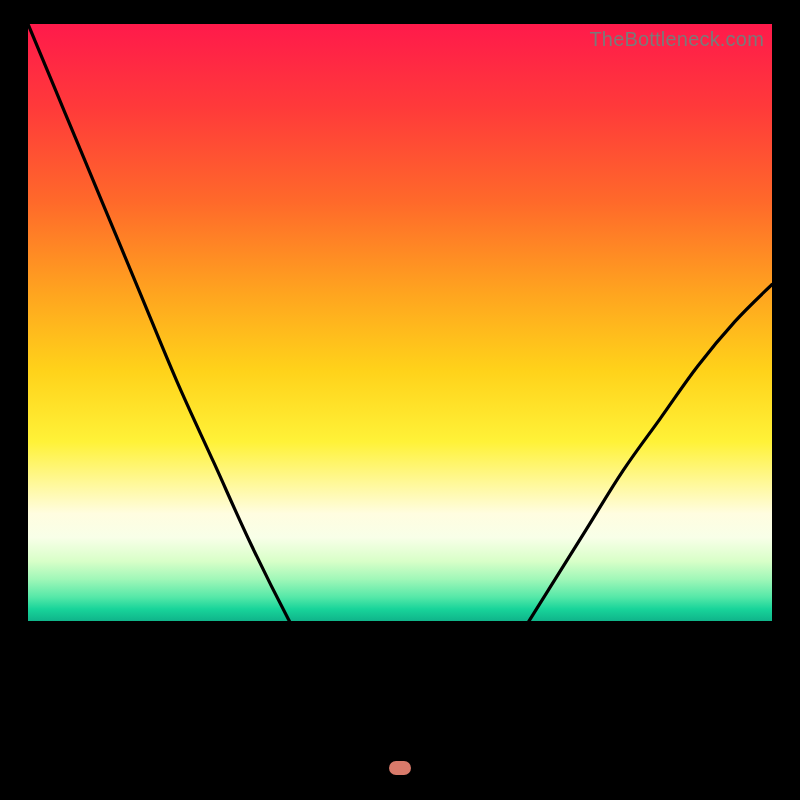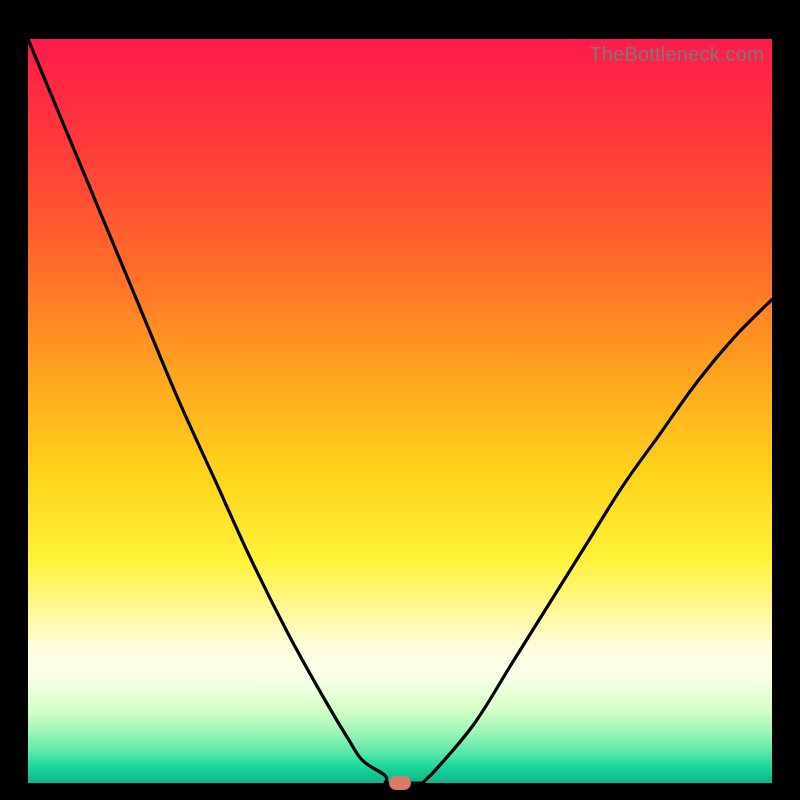--- a/index.html
+++ b/index.html
@@ -13,23 +13,23 @@
   }
   .frame {
     position: relative;
     width: 800px;
     height: 800px;
     background: #000;
   }
   .plot {
     position: absolute;
     left: 28px;
-    top: 39px;
+    top: 24px;
     width: 744px;
-    height: 744px;
+    height: 597px;
     background: linear-gradient(to bottom,
       #ff1a4b 0%,
       #ff3a3a 14%,
       #ff6a2a 30%,
       #ffa41f 45%,
       #ffd21a 58%,
       #fff238 70%,
       #fffde0 82%,
       #f8ffe8 86%,
       #d8ffc8 90%,

